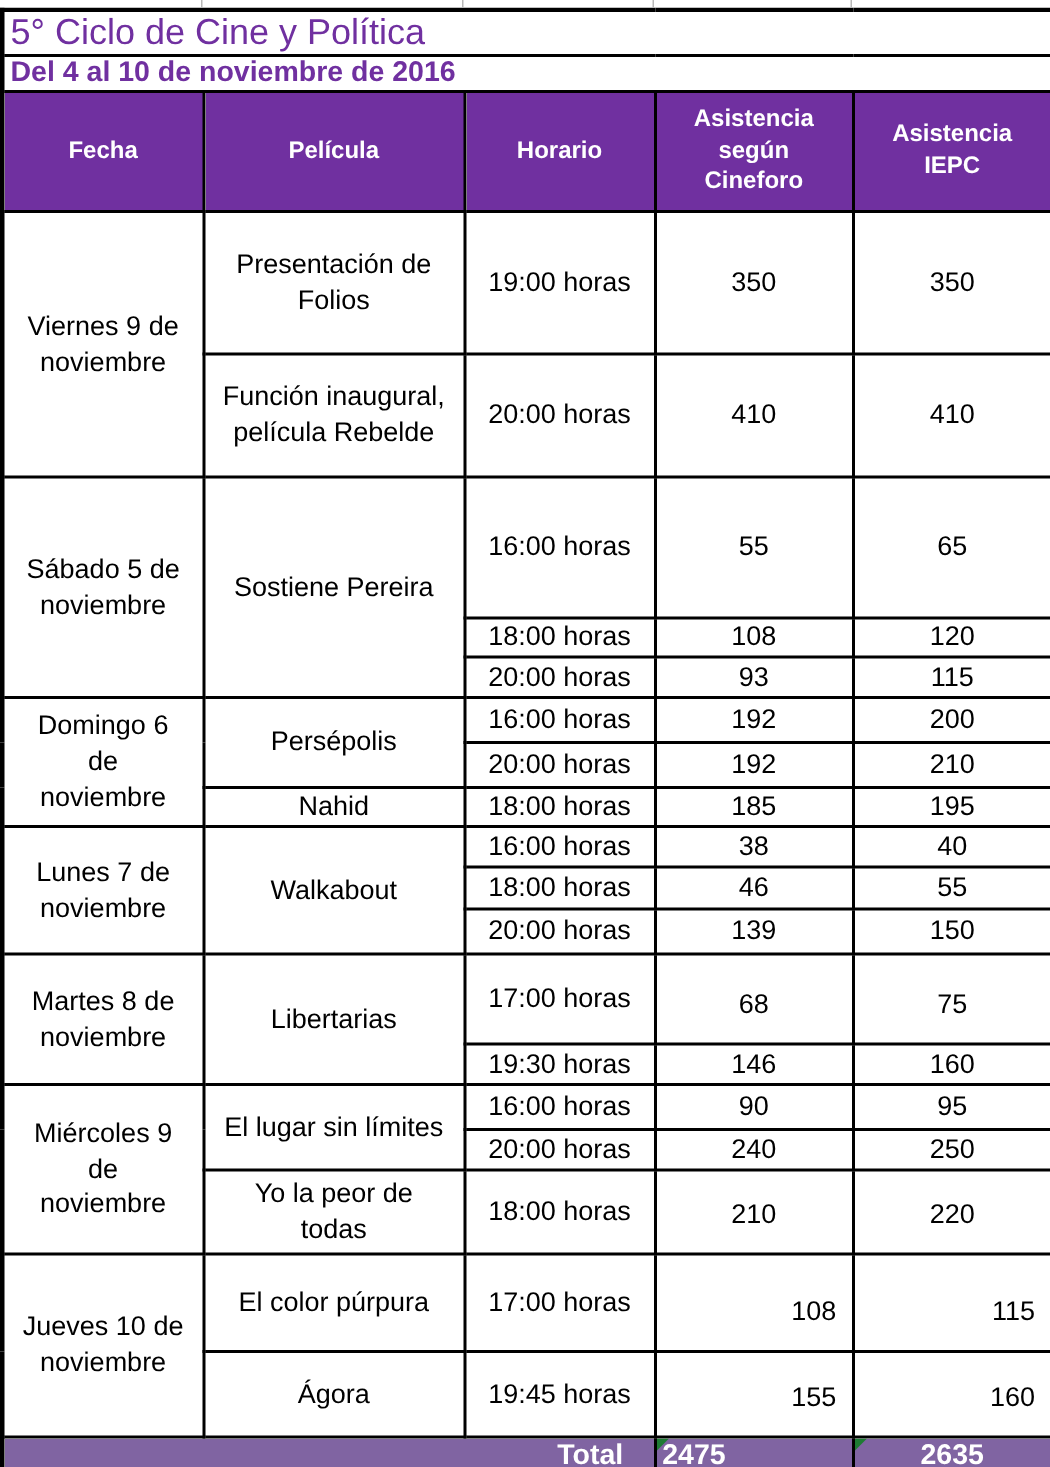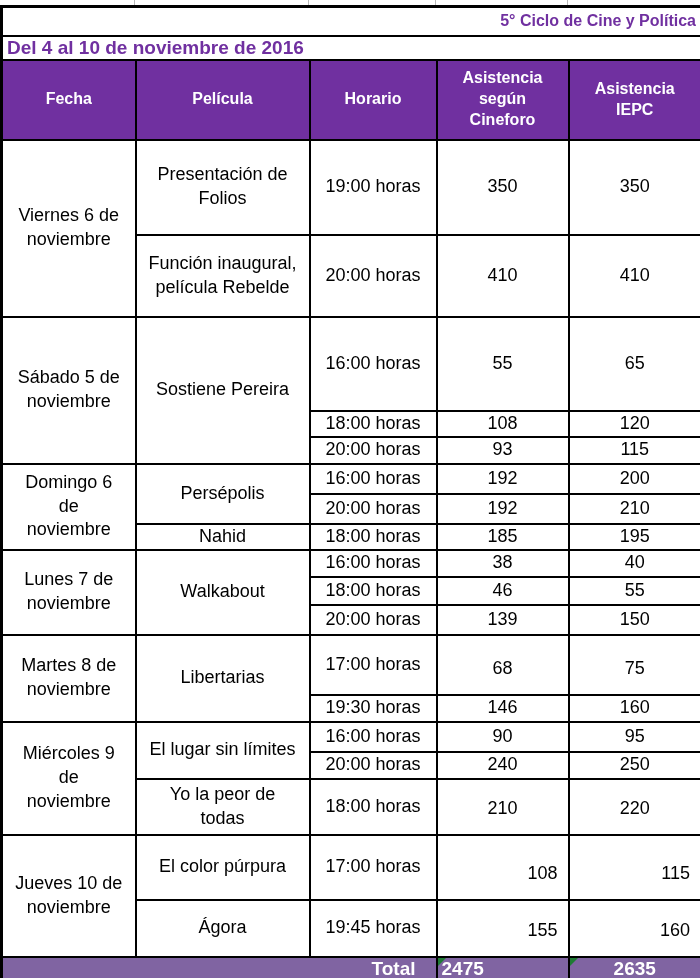--- a/index.html
+++ b/index.html
@@ -14,22 +14,22 @@
   .top-strip .gl{position:absolute;top:0;width:1px;height:5px;background:#b8b8b8;}
   .gl1{left:134px;} .gl2{left:308px;} .gl3{left:435px;} .gl4{left:567px;}
 
   table.cine{
     border-collapse:collapse;table-layout:fixed;width:700px;
     border:3px solid #000;
   }
   td,th{border:2px solid #000;padding:0 4px;overflow:hidden;}
 
   .title-row td{
-    text-align:right;vertical-align:middle;
-    font-size:16px;font-weight:bold;color:#7030A0;
+    text-align:left;vertical-align:middle;
+    font-size:24px;font-weight:normal;color:#7030A0;
     white-space:nowrap;
   }
   .subtitle-row td{
     vertical-align:middle;
     font-size:19px;font-weight:bold;color:#7030A0;
     white-space:nowrap;
   }
   .header-row th{
     background:#7030A0;color:#fff;
     font-size:16px;font-weight:bold;
@@ -89,21 +89,21 @@
       <th>Película</th>
       <th>Horario</th>
       <th>Asistencia
 según
 Cineforo</th>
       <th>Asistencia
 IEPC</th>
     </tr>
 
     <tr style="height:95px">
-      <td class="cell" rowspan="2">Viernes 6 de
+      <td class="cell" rowspan="2">Viernes 9 de
 noviembre</td>
       <td class="cell">Presentación de
 Folios</td>
       <td class="cell">19:00 horas</td>
       <td class="cell">350</td>
       <td class="cell">350</td>
     </tr>
     <tr style="height:82px">
       <td class="cell">Función inaugural,
 película Rebelde</td>

